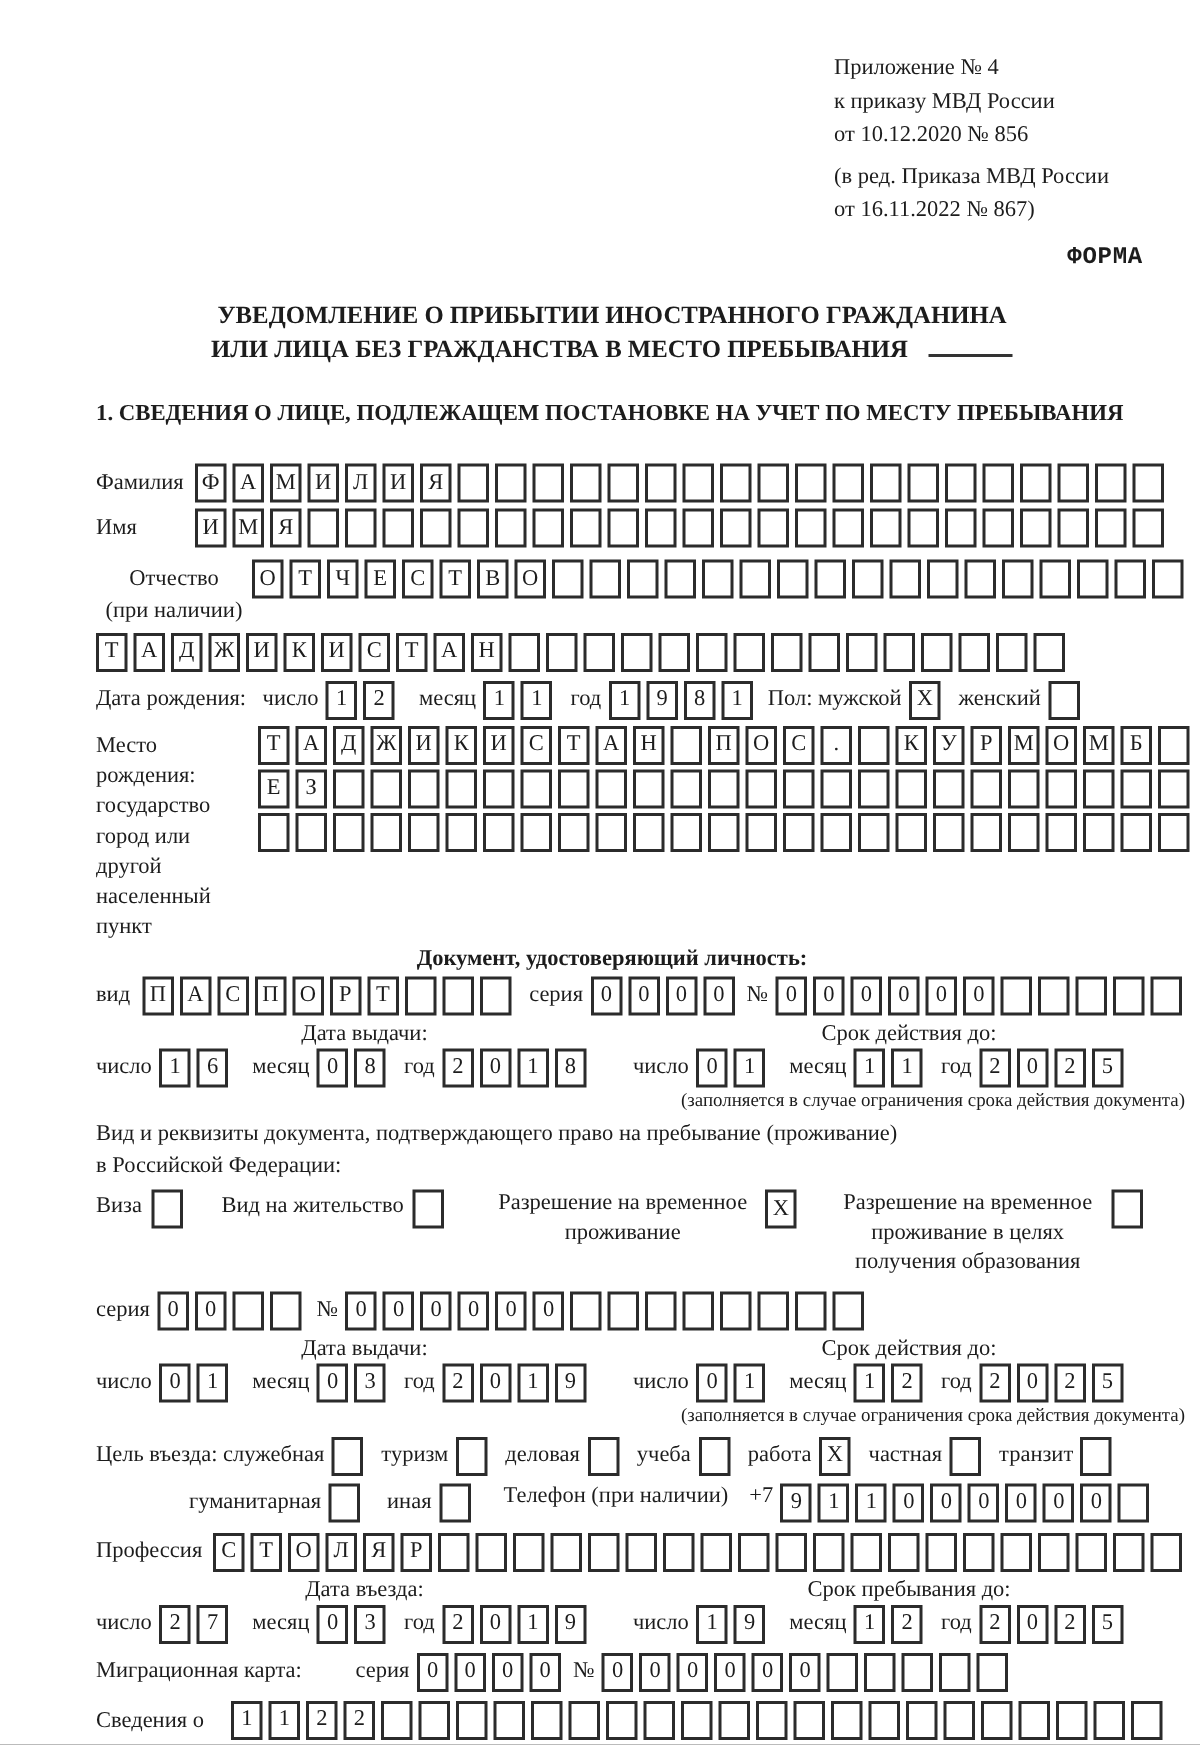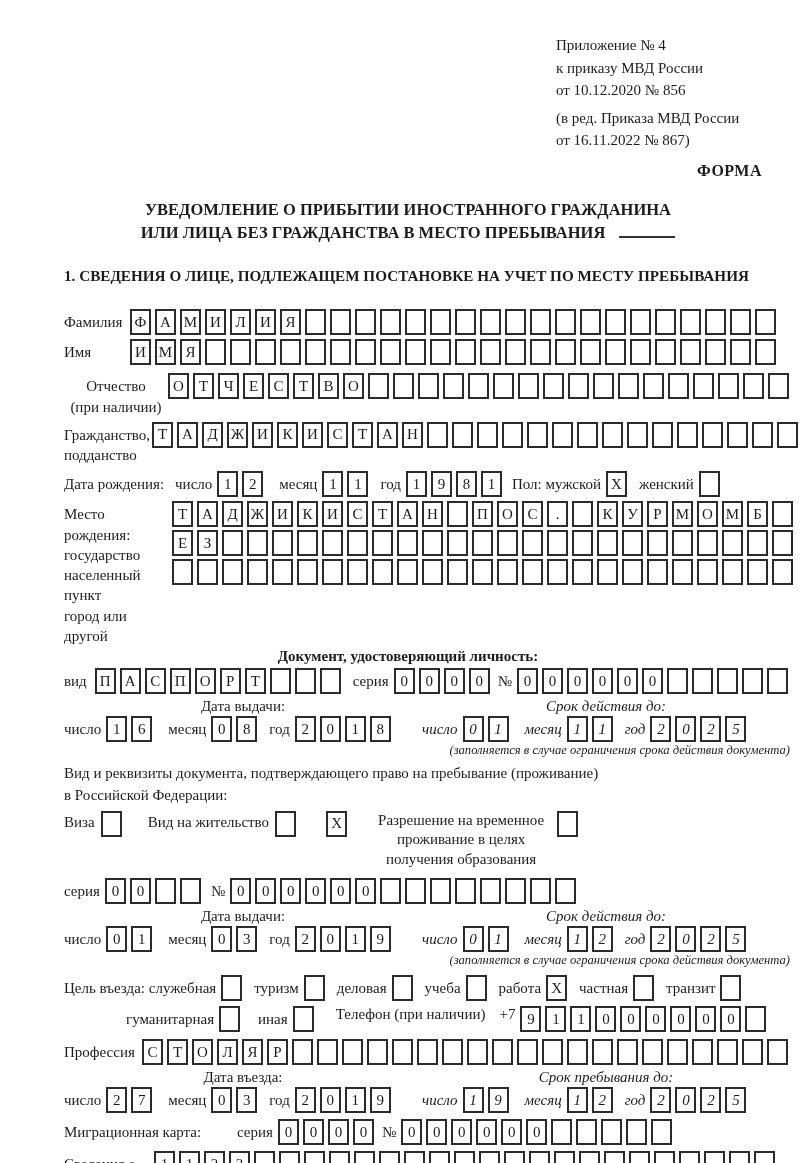--- a/index.html
+++ b/index.html
@@ -4,21 +4,21 @@
 <style>
   html,body{margin:0;padding:0;background:#888;}
   .page{
     width:800px;height:1163px;background:#ffffff;color:#1c1c1c;
     font-family:"Liberation Serif","DejaVu Serif",serif;
     box-sizing:border-box;padding:34px 8px 10px 64px;
     overflow:hidden;position:relative;margin:0 auto;
   }
   .hdr{margin-left:492px;font-size:15px;line-height:1.5;}
   .hdr-sub{margin-top:5px;}
-  .forma{margin-top:10px;padding-right:30px;text-align:right;font-weight:bold;font-size:16px;letter-spacing:.5px;}
+  .forma{margin-top:10px;padding-right:30px;text-align:right;font-weight:bold;font-size:16px;letter-spacing:.5px;font-family:Liberation Mono, monospace;}
   .title{margin-top:18px;text-align:center;font-weight:bold;font-size:16.5px;line-height:1.45;padding-right:40px;}
   .title-blank{display:inline-block;width:56px;height:13px;border-bottom:2px solid #333;margin-left:14px;}
   .sec1{margin-top:22px;font-weight:bold;font-size:15.2px;padding-right:20px;}
   .content{margin-top:24px;font-size:15px;}
   .frow{display:flex;align-items:flex-start;}
   .flabel{padding-top:3px;line-height:1.35;flex:none;}
   .cells{display:flex;flex-wrap:nowrap;flex:none;}
   .cell{
     box-sizing:border-box;flex:none;width:21px;height:26px;margin-right:4px;
     border:2px solid #2b2b2b;display:flex;align-items:center;justify-content:center;
@@ -27,21 +27,21 @@
   .w66{width:66px;} .w104{width:104px;text-align:center;} .w88{width:88px;} .w108{width:108px;} .w90{width:90px;}
   .mb4{margin-bottom:4px;} .mb5{margin-bottom:5px;} .mb6{margin-bottom:6px;} .mb8{margin-bottom:8px;}
   .stack>.cells{margin-bottom:3px;}
   .inl{display:flex;align-items:center;}
   .dl{margin-right:5px;}
   .ml{margin-left:12px;} .ml2{margin-left:8px;}
   .doc-head{text-align:center;font-weight:bold;font-size:15px;margin:2px 40px 3px 0;}
   .dual{display:flex;margin-top:2px;}
   .dcol{flex:none;}
   .dcol.left{width:358px;}
-  .dcol.right{width:368px;font-style:italic;}
+  .dcol.right{width:368px;}
   .dhead{text-align:center;font-size:15px;margin-bottom:1px;}
   .dline{display:flex;align-items:center;}
   .dnote{font-size:12.6px;text-align:right;margin-top:1px;white-space:nowrap;}
   .intro{line-height:1.45;margin-top:5px;}
   .opt-row{display:flex;align-items:flex-start;margin-top:4px;margin-bottom:9px;}
   .opt{display:flex;align-items:flex-start;flex:none;font-family:Liberation Serif, serif;}
   .opt .opt-lbl{padding-top:3px;margin-right:6px;}
   .opt-lbl.c2{width:178px;text-align:center;line-height:1.3;padding-top:0;}
   .opt-lbl.c3{width:180px;text-align:center;line-height:1.3;padding-top:0;}
   .pur{display:flex;align-items:center;flex:none;}
@@ -166,24 +166,20 @@
           <span class="cell"></span>
           <span class="cell"></span>
           <span class="cell"></span>
           <span class="cell"></span>
           <span class="cell"></span>
           <span class="cell"></span>
         </span>
     </div>
 
     <div class="frow mb6">
-      <span class="flabel w88">
-        <span style="display:block">Гражданство,</span>
-        <span style="display:block">подданство</span>
-      </span>
       <span class="cells">
           <span class="cell">Т</span>
           <span class="cell">А</span>
           <span class="cell">Д</span>
           <span class="cell">Ж</span>
           <span class="cell">И</span>
           <span class="cell">К</span>
           <span class="cell">И</span>
           <span class="cell">С</span>
           <span class="cell">Т</span>
@@ -233,22 +229,22 @@
       <span class="dl ml2">женский</span>
       <span class="cells">
           <span class="cell"></span>
         </span>
     </div>
 
     <div class="frow">
       <span class="flabel w108">
         <span style="display:block">Место рождения:</span>
         <span style="display:block">государство</span>
+        <span style="display:block">город или другой</span>
         <span style="display:block">населенный пункт</span>
-        <span style="display:block">город или другой</span>
       </span>
       <span class="stack">
         <span class="cells">
             <span class="cell">Т</span>
             <span class="cell">А</span>
             <span class="cell">Д</span>
             <span class="cell">Ж</span>
             <span class="cell">И</span>
             <span class="cell">К</span>
             <span class="cell">И</span>
@@ -427,20 +423,21 @@
             <span class="cell"></span>
           </span>
       </div>
       <div class="opt" style="margin-right:26px">
         <span class="opt-lbl">Вид на жительство</span>
         <span class="cells">
             <span class="cell"></span>
           </span>
       </div>
       <div class="opt" style="margin-right:20px">
+        <span class="opt-lbl c2">Разрешение на временное проживание</span>
         <span class="cells">
             <span class="cell">X</span>
           </span>
       </div>
       <div class="opt">
         <span class="opt-lbl c3">Разрешение на временное проживание в целях получения образования</span>
         <span class="cells">
             <span class="cell"></span>
           </span>
       </div>

